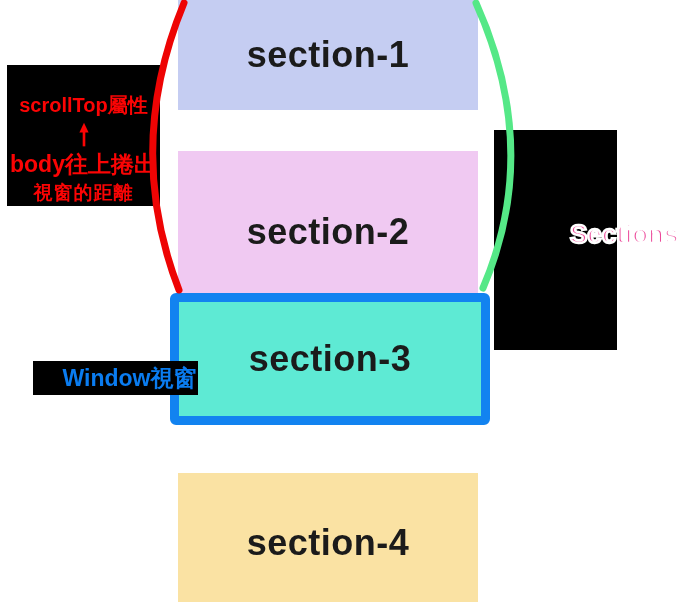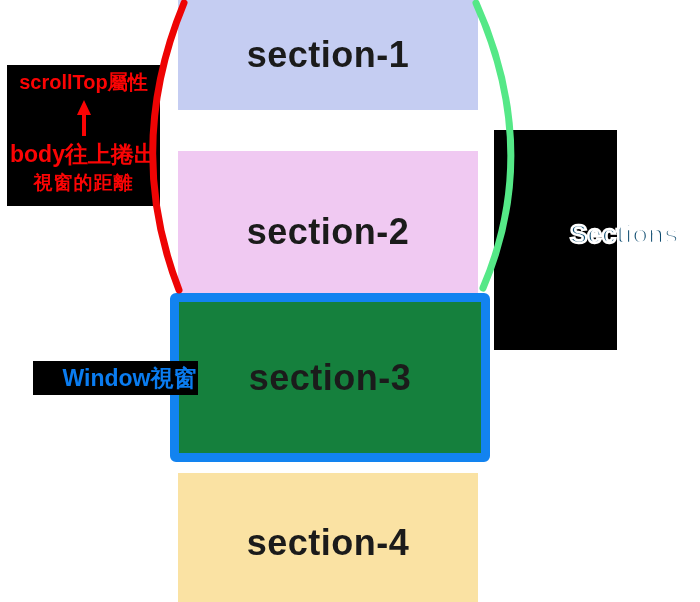--- a/index.html
+++ b/index.html
@@ -13,52 +13,52 @@
     display:flex;align-items:center;justify-content:center;
   }
   .sec-label{
     font-size:36px;font-weight:bold;color:#1b1b1b;letter-spacing:0.5px;
   }
   .sec1{top:0;height:110px;background:#c5cdf2;}
   .sec2{top:151px;height:162px;background:#f0c9f2;}
   .sec4{top:463px;height:139px;background:#fae2a3;margin-top:10px;}
   
   .window-box{
-    position:absolute;left:170px;top:293px;width:320px;height:169px;
+    position:absolute;left:170px;top:293px;width:320px;height:132px;
     box-sizing:border-box;border:9px solid #1283f0;border-radius:6px;
-    background:#15803d;display:flex;align-items:center;justify-content:center;
+    background:#5eead4;display:flex;align-items:center;justify-content:center;
     z-index:3;
   }
   
   .note-box{
     position:absolute;left:7px;top:65px;width:153px;height:141px;
     background:#000;z-index:4;color:#fb0404;font-weight:bold;
     display:flex;flex-direction:column;align-items:center;text-align:center;
   }
-  .note-line1{margin-top:4px;font-size:20px;white-space:nowrap;text-align:right;}
+  .note-line1{margin-top:27px;font-size:20px;white-space:nowrap;text-align:right;}
   .note-arrow{margin:3px 0 2px 0;}
   .note-line2{font-size:23px;white-space:nowrap;}
   .note-line3{font-size:19px;white-space:nowrap;letter-spacing:1px;}
   
   .window-label{
     position:absolute;left:33px;top:361px;width:137px;height:34px;
     background:#000;color:#0a7cf0;font-weight:bold;font-size:23px;
     display:flex;align-items:center;justify-content:center;white-space:nowrap;
     z-index:4;
     padding-left:28px;
   }
   
   .right-box{
     position:absolute;left:494px;top:130px;width:123px;height:220px;
     background:#000;z-index:1;
   }
   
   .sections-text{
     position:absolute;left:570px;top:219px;z-index:2;
-    font-size:26px;font-weight:bold;color:#0c4a6e;white-space:nowrap;
+    font-size:26px;font-weight:bold;color:#ec4899;white-space:nowrap;
     -webkit-text-stroke:2.5px #fff;
   }
   
   .curves{position:absolute;left:0;top:0;z-index:6;pointer-events:none;}
 </style>
 </head>
 <body>
 
 <div class="stage">
 

